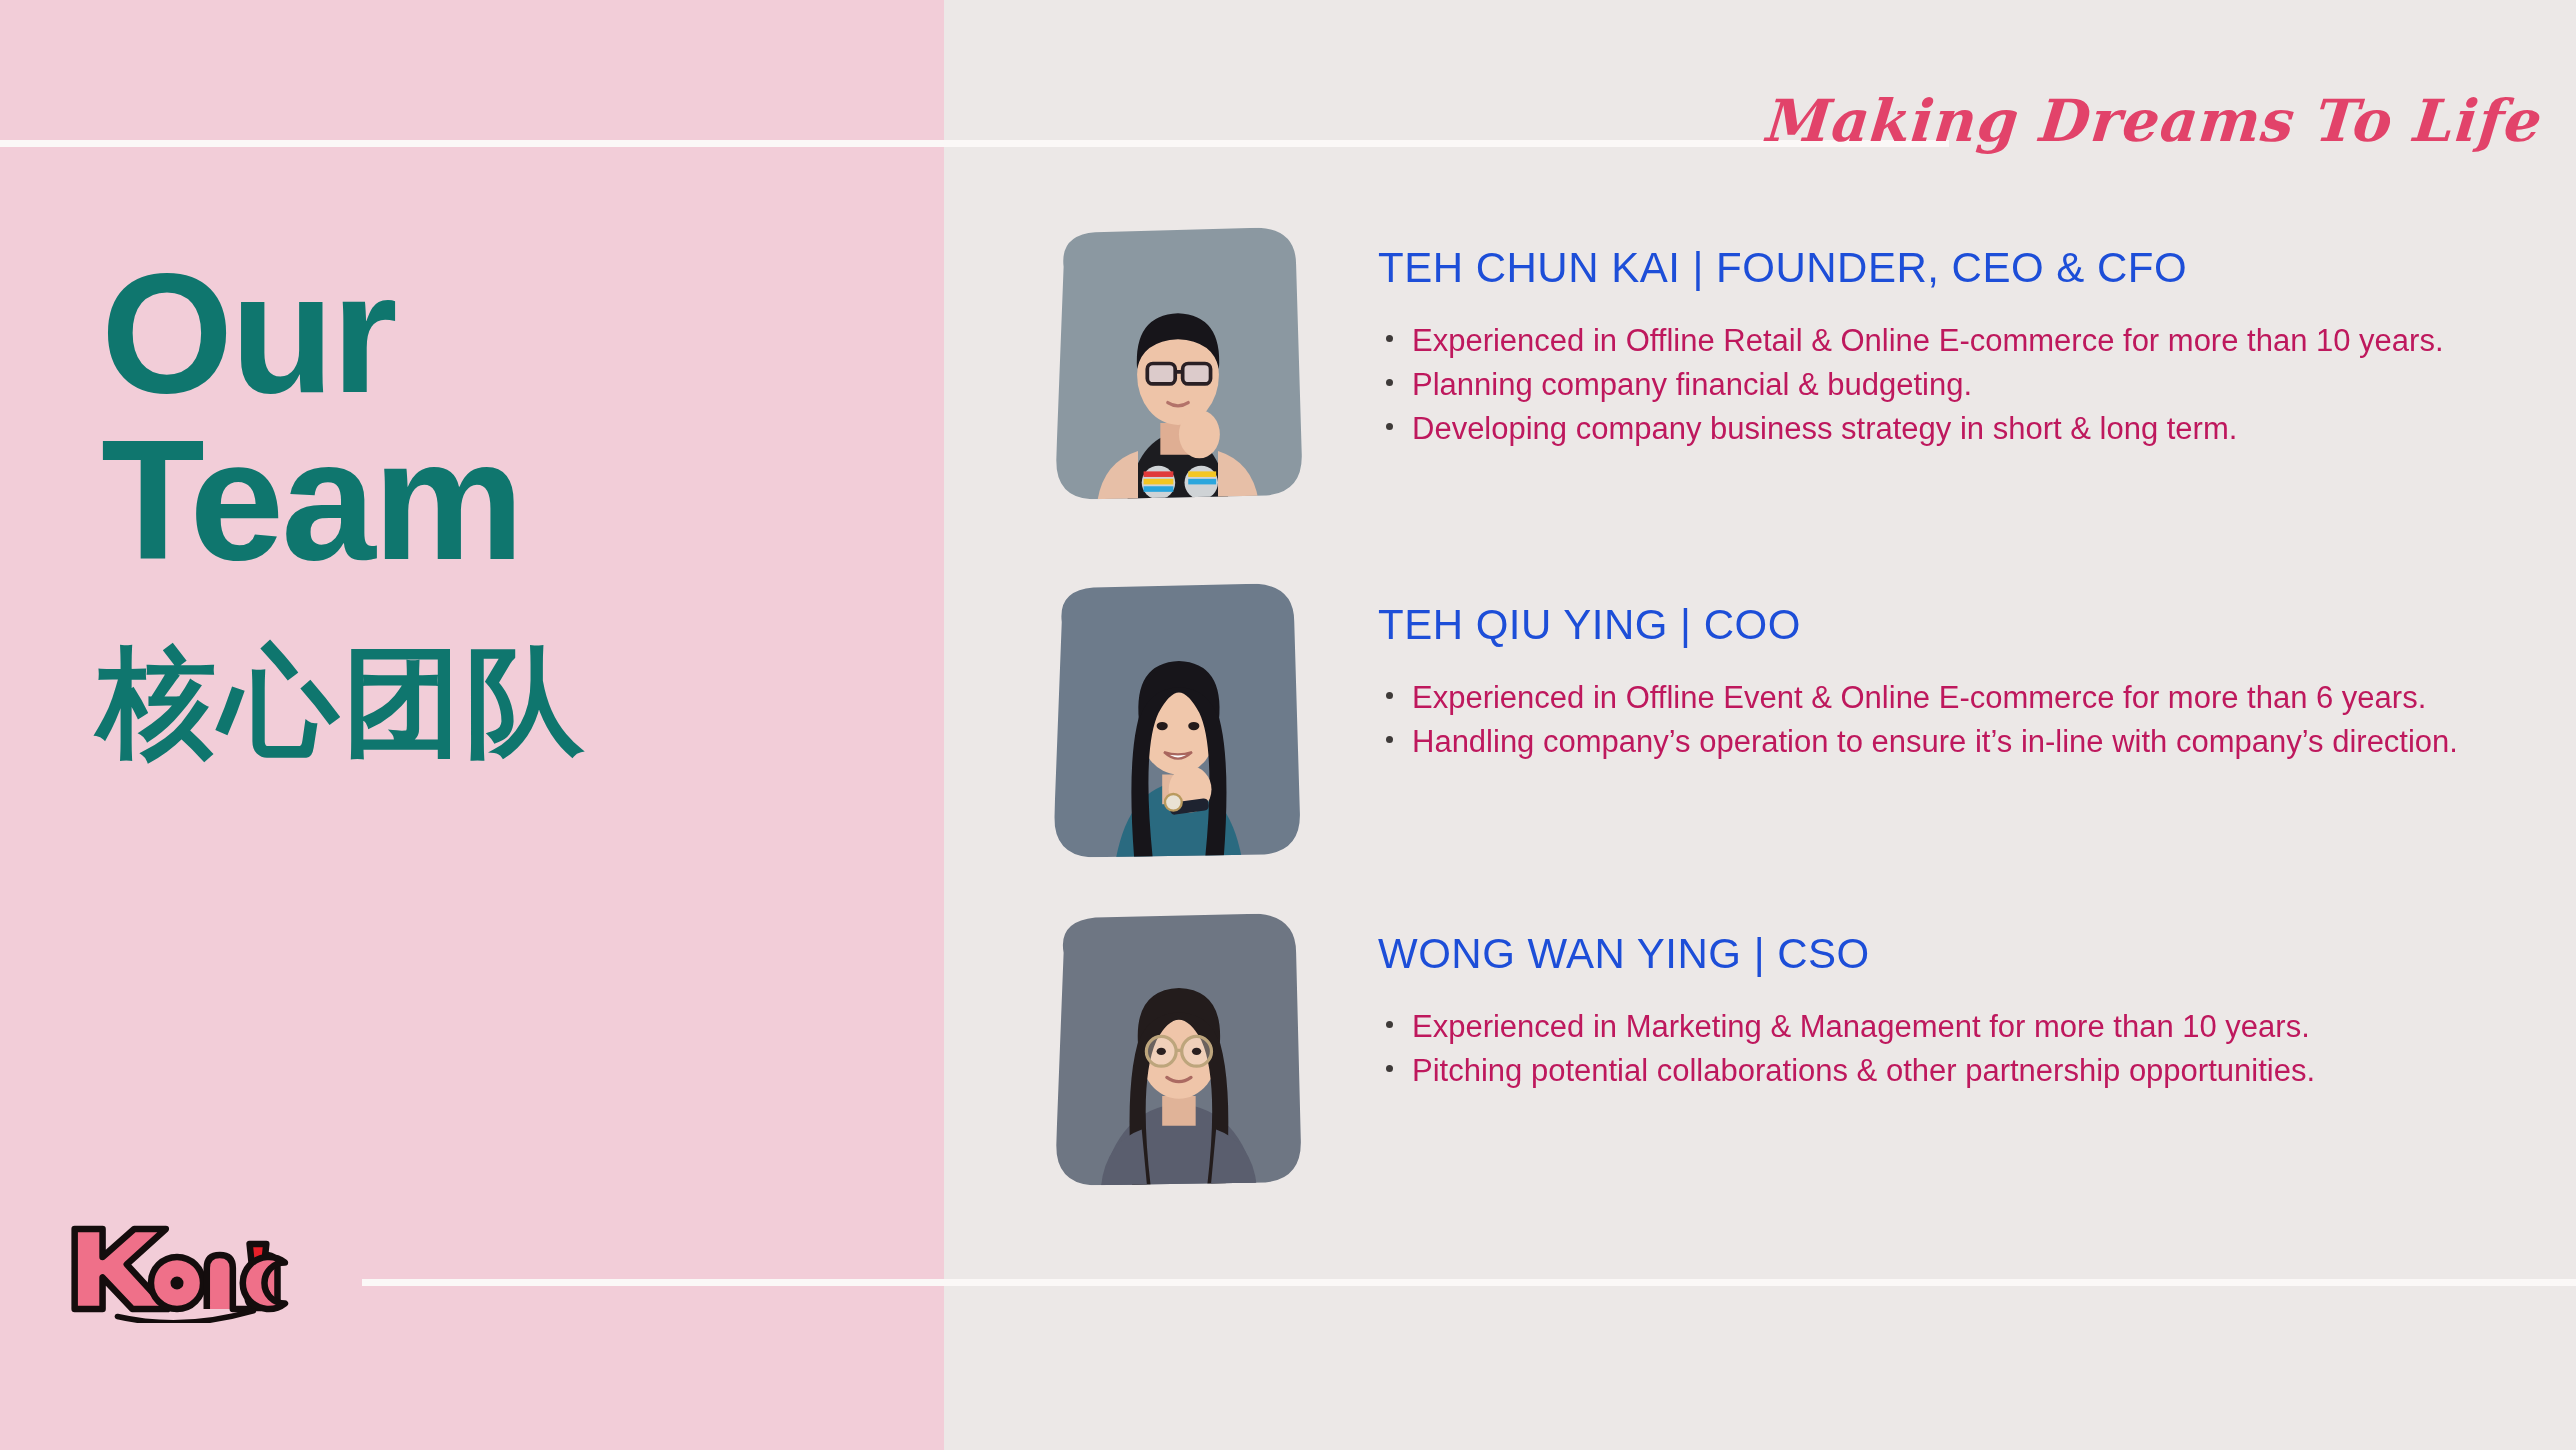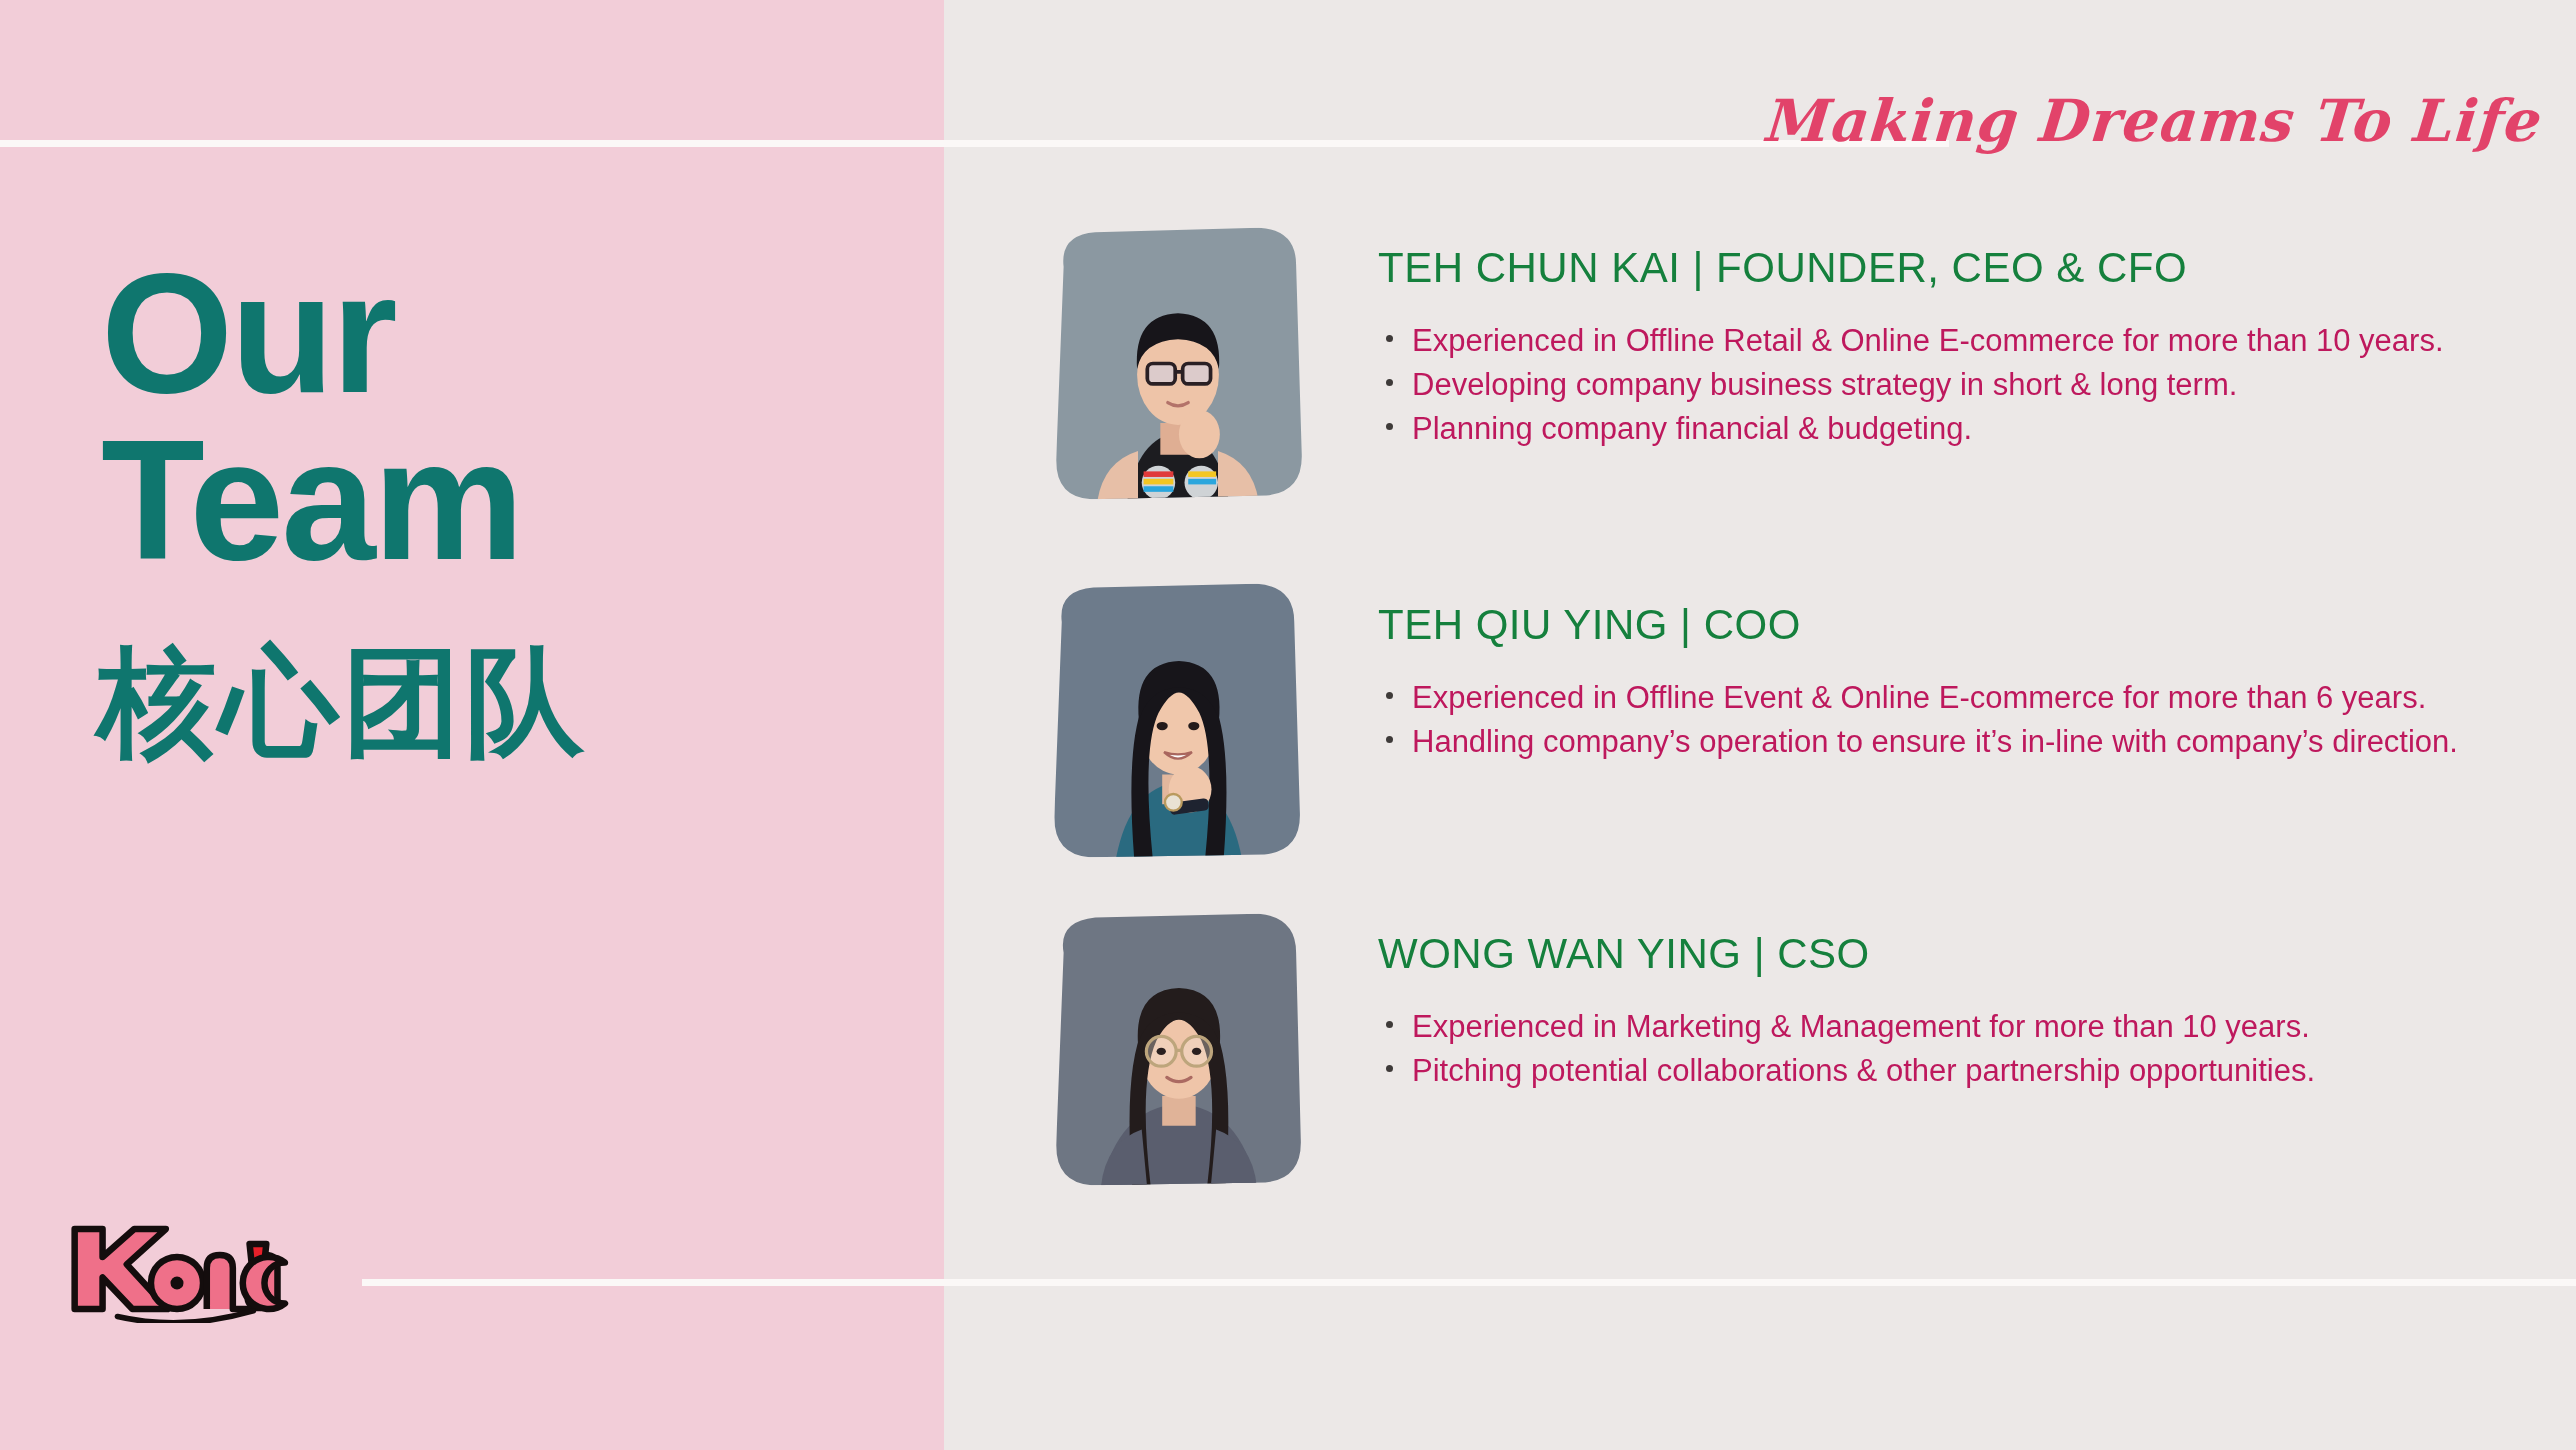--- a/index.html
+++ b/index.html
@@ -88,21 +88,21 @@
     position:relative;
   }
   .photo-wrap svg { display:block; width:270px; height:279px; }
 
   .member-info {
     margin-left:65px;
     padding-top:20.5px;
     flex:1 1 auto;
   }
   .member-name {
-    color:#15803d;
+    color:#1d4ed8;
     font-size:42px;
     font-weight:400;
     letter-spacing:0.5px;
     line-height:1.1;
     white-space:nowrap;
     font-stretch:condensed;
   }
   ul.member-points {
     list-style:none;
     margin-top:28px;
@@ -209,22 +209,22 @@
             <rect x="156" y="266" width="30" height="6" fill="#f3c623"></rect>
             <rect x="156" y="274" width="30" height="6" fill="#2aa6dd"></rect>
           </g>
         </g>
       </svg>
     </div>
     <div class="member-info">
       <div class="member-name">TEH CHUN KAI | FOUNDER, CEO &amp; CFO</div>
       <ul class="member-points">
         <li>Experienced in Offline Retail &amp; Online E-commerce for more than 10 years.</li>
+        <li>Planning company financial &amp; budgeting.</li>
         <li>Developing company business strategy in short &amp; long term.</li>
-        <li>Planning company financial &amp; budgeting.</li>
       </ul>
     </div>
   </div>
 
   <div class="member m1">
     <div class="photo-wrap">
       <svg viewBox="0 0 290 300" xmlns="http://www.w3.org/2000/svg">
         <defs>
           <clipPath id="blob1">
             <path d="M20 44 Q16 10 54 7 L230 3 Q270 6 270 44 L276 248 Q278 290 238 294 L50 297 Q12 294 12 254 Z"></path>

